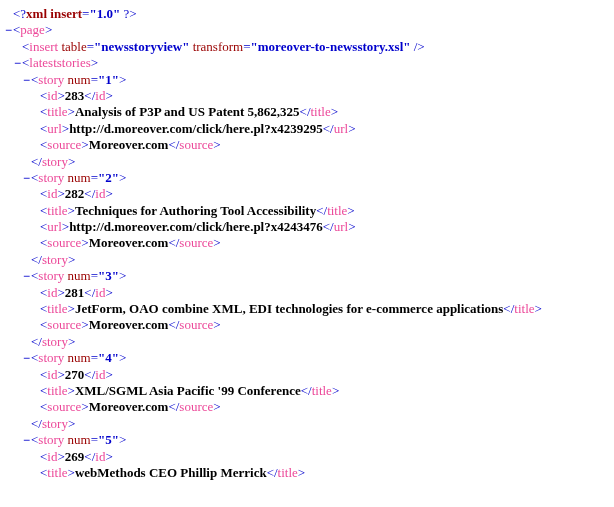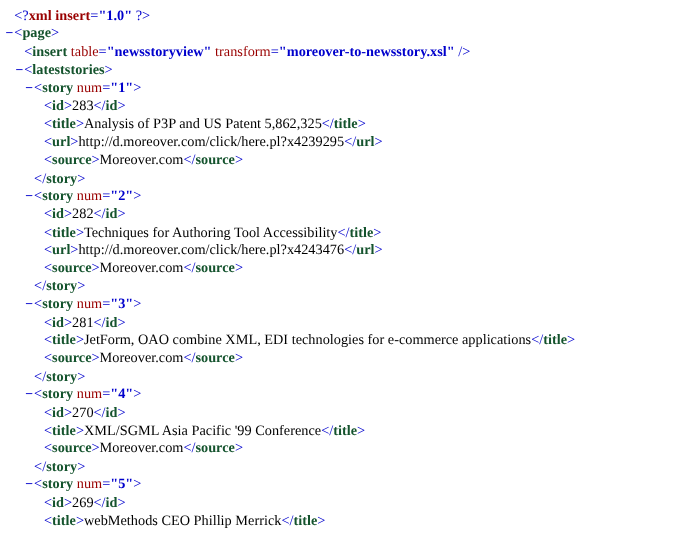--- a/index.html
+++ b/index.html
@@ -33,24 +33,24 @@
     display: inline-block;
     width: 9px;
     color: #0000cc;
     font-family: "Liberation Sans", sans-serif;
     font-size: 12px;
     text-align: center;
     cursor: pointer;
     user-select: none;
   }
   .punct { color: #0000cc; }
-  .tag   { color: #14532d; font-weight: bold; }
+  .tag   { color: #ec4899; font-weight: normal; }
   .attr  { color: #990000; }
   .attval{ color: #0000cc; font-weight: bold; }
-  .text  { color: #000000; font-weight: normal; }
+  .text  { color: #000000; font-weight: bold; }
   .pi    { color: #990000; font-weight: bold; }
   .pitext{ color: #0000cc; font-weight: bold; }
 </style>
 </head>
 <body>
 
 <div id="xmlview">
     <div class="line"><span class="tw"></span><span class="punct">&lt;?</span><span class="pi">xml</span><span class="pi"> insert</span><span class="punct">=</span><span class="pitext">"1.0"</span><span class="punct"> ?&gt;</span></div>
     <div class="line"><span class="toggle">−</span><span class="punct">&lt;</span><span class="tag">page</span><span class="punct">&gt;</span></div>
     <div class="line"><span class="tw"></span><span class="tw"></span><span class="punct">&lt;</span><span class="tag">insert</span><span class="attr"> table</span><span class="punct">=</span><span class="attval">"newsstoryview"</span><span class="attr"> transform</span><span class="punct">=</span><span class="attval">"moreover-to-newsstory.xsl"</span><span class="punct"> /&gt;</span></div>

